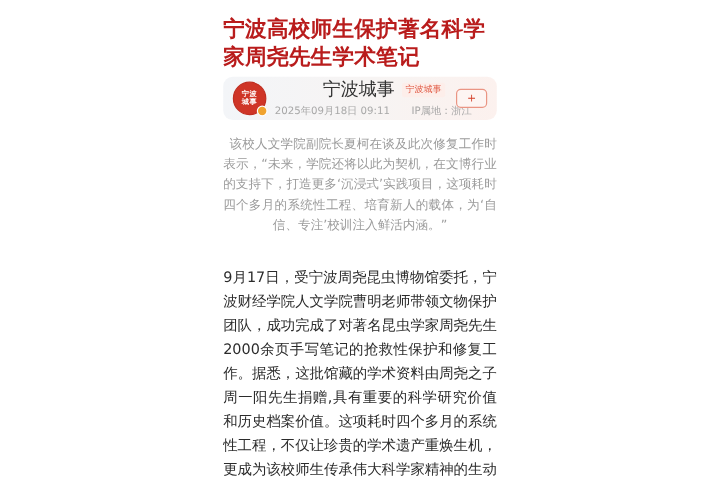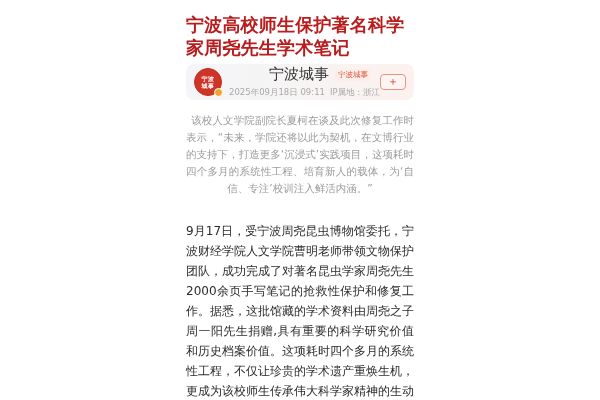--- a/index.html
+++ b/index.html
@@ -66,21 +66,21 @@
     border-radius: 2px;
     padding: 1px 3px;
     white-space: nowrap;
   }
   .author-meta {
     margin-top: 3px;
     font-size: 8.5px;
     color: #a8a8a8;
     white-space: nowrap;
   }
-  .author-meta .ip { margin-left: 5px; }
+  .author-meta .ip { margin-left: 18px; }
   .follow-btn {
     flex: 0 0 auto;
     width: 26px; height: 16px;
     border: 1px solid #ea9584;
     border-radius: 4px;
     background: #fdf5f3;
     color: #d4402a;
     font-size: 11px; line-height: 14px;
     text-align: center;
     box-sizing: border-box;

